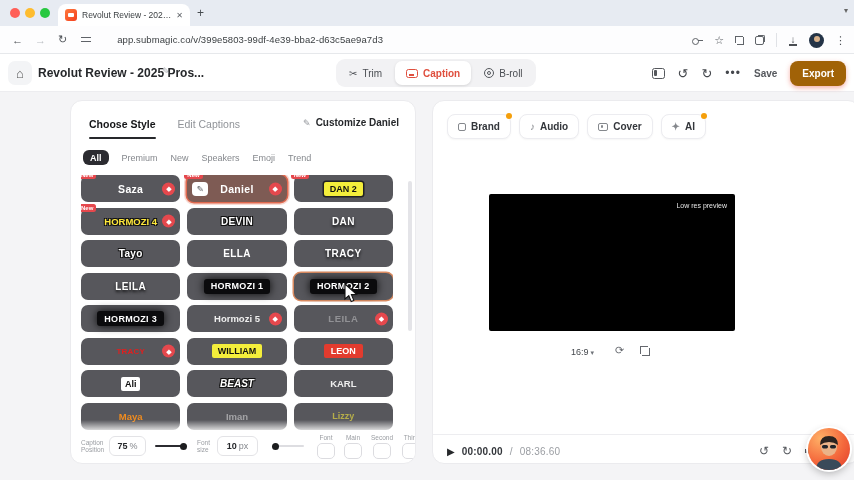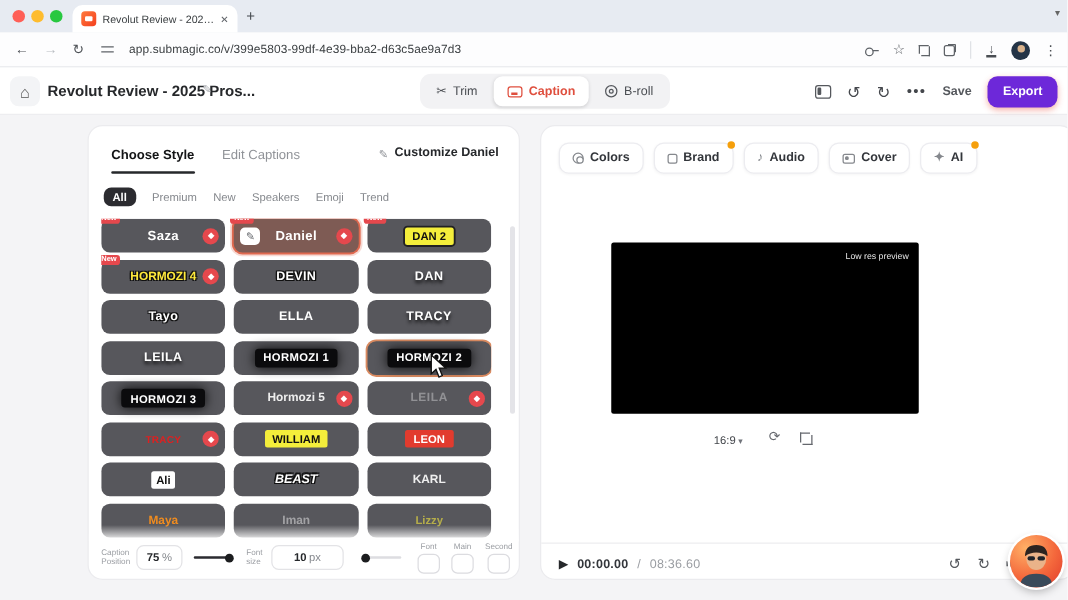--- a/index.html
+++ b/index.html
@@ -18,21 +18,21 @@
   .tab-close { font-size:8px; color:#5f6368; flex:none; }
   .newtab-btn { position:absolute; left:197px; top:7px; font-size:12px; color:#474b50; line-height:12px;}
   .win-chevron { position:absolute; right:6px; top:6px; font-size:8px; color:#666; }
 
   #addressbar { position:absolute; left:0; top:26px; width:854px; height:28px; background:#fdfdfe; border-bottom:1px solid #e6e8eb; display:flex; align-items:center; }
   .nav-ic { font-size:11px; color:#4a4e53; margin-left:12px; }
   .nav-ic.disabled { color:#b9bdc2; }
   .tune-ic { width:10px; height:8px; margin-left:14px; position:relative; }
   .tune-ic::before,.tune-ic::after{content:'';position:absolute;left:0;height:1.5px;width:10px;background:#5f6368;}
   .tune-ic::before{top:1px}.tune-ic::after{top:5px}
-  .url-text { font-size:9.5px; color:#3c4043; margin-left:12px; letter-spacing:.1px; }
+  .url-text { font-size:9.5px; color:#3c4043; margin-left:26px; letter-spacing:.1px; }
   .addr-right { position:absolute; right:8px; top:0; height:28px; display:flex; align-items:center; gap:11px; }
   .ic-key{width:11px;height:7px;position:relative}
   .ic-key::before{content:'';position:absolute;left:0;top:1px;width:5px;height:5px;border:1.4px solid #5f6368;border-radius:50%}
   .ic-key::after{content:'';position:absolute;left:6px;top:3px;width:5px;height:1.4px;background:#5f6368}
   .star-ic{font-size:11px;color:#5f6368;line-height:11px}
   .corner-ic{position:relative;width:9px;height:9px}
   .corner-ic::before{content:'';position:absolute;left:0;top:0;width:6.5px;height:6.5px;border-left:1.4px solid #5f6368;border-top:1.4px solid #5f6368}
   .corner-ic::after{content:'';position:absolute;right:0;bottom:0;width:6.5px;height:6.5px;border-right:1.4px solid #5f6368;border-bottom:1.4px solid #5f6368}
   .copy-ic{position:relative;width:10px;height:10px}
   .copy-ic::before{content:'';position:absolute;left:0;bottom:0;width:7px;height:7px;border:1.3px solid #5f6368;border-radius:2px}
@@ -56,21 +56,21 @@
   .ic-caption{width:12px;height:9px;border:1.5px solid #df4f3e;border-radius:2.5px;position:relative}
   .ic-caption::after{content:'';position:absolute;left:2px;bottom:1px;width:5px;height:1.5px;background:#df4f3e}
   .ic-broll{width:10px;height:10px;border:1.4px solid #55585d;border-radius:50%;position:relative}
   .ic-broll::after{content:'';position:absolute;inset:2px;border:1px solid #55585d;border-radius:50%}
   .hdr-right { position:absolute; right:8px; top:0; height:38px; display:flex; align-items:center; gap:13px; }
   .ic-panel{width:13px;height:11px;border:1.3px solid #55585d;border-radius:2.5px;position:relative}
   .ic-panel::after{content:'';position:absolute;left:1.5px;top:1.5px;bottom:1.5px;width:3px;background:#55585d;border-radius:1px}
   .undo-redo{font-size:13px;color:#44474c;line-height:13px}
   .dots{font-size:12px;color:#44474c;letter-spacing:1px}
   .save-btn{font-size:10px;color:#55585d;font-weight:bold}
-  .export-btn{background:#6d28d9;color:#fff;font-size:10px;font-weight:bold;border:none;border-radius:8px;height:25px;padding:0 12px;box-shadow:0 2px 5px rgba(232,80,61,.45)}
+  .export-btn{background:#a16207;color:#fff;font-size:10px;font-weight:bold;border:none;border-radius:8px;height:25px;padding:0 12px;box-shadow:0 2px 5px rgba(232,80,61,.45)}
 
   
   .card { position:absolute; background:#fff; border:1px solid #ebebee; border-radius:12px; }
   #left-card { left:70px; top:100px; width:346px; height:364px; overflow:hidden; }
   #right-card { left:432px; top:100px; width:428px; height:364px; }
 
   
   .lp-tabs { position:absolute; left:18px; top:17px; display:flex; gap:22px; }
   .lp-tab { font-size:10.5px; color:#909398; position:relative; }
   .lp-tab.active { color:#141517; font-weight:bold; }
@@ -340,21 +340,21 @@
         <span class="unit">%</span>
       </div>
       <div class="slider" style="width:32px;margin-left:9px">
         <div class="line-dark" style="left:0;width:28px"></div>
         <div class="knob" style="left:25px"></div>
       </div>
       <div class="sl-label" style="margin-left:10px;width:20px">
         <div>Font</div>
         <div>size</div>
       </div>
-      <div class="sl-input" style="width:58px">
+      <div class="sl-input" style="width:41px">
         <span class="val">10</span>
         <span class="unit">px</span>
       </div>
       <div class="slider" style="width:32px;margin-left:14px">
         <div class="line-light" style="left:4px;width:28px"></div>
         <div class="knob" style="left:0"></div>
       </div>
       <div class="swatches" id="swatches">
           <div class="swatch-col">
             <span class="sw-label">Font</span>
@@ -372,24 +372,20 @@
             <span class="sw-label">Third</span>
             <div class="swatch-box"></div>
           </div>
         </div>
     </div>
   </div>
 
   <div id="right-card" class="card">
     <div id="right-tabs">
         <div class="rp-tab">
-          <span class="ic-palette"></span>
-          <span>Colors</span>
-        </div>
-        <div class="rp-tab">
           <span class="ic-brand"></span>
           <span>Brand</span>
           <span class="rp-badge"></span>
         </div>
         <div class="rp-tab">
           <span class="ic-audio">♪</span>
           <span>Audio</span>
         </div>
         <div class="rp-tab">
           <span class="ic-cover"></span>

